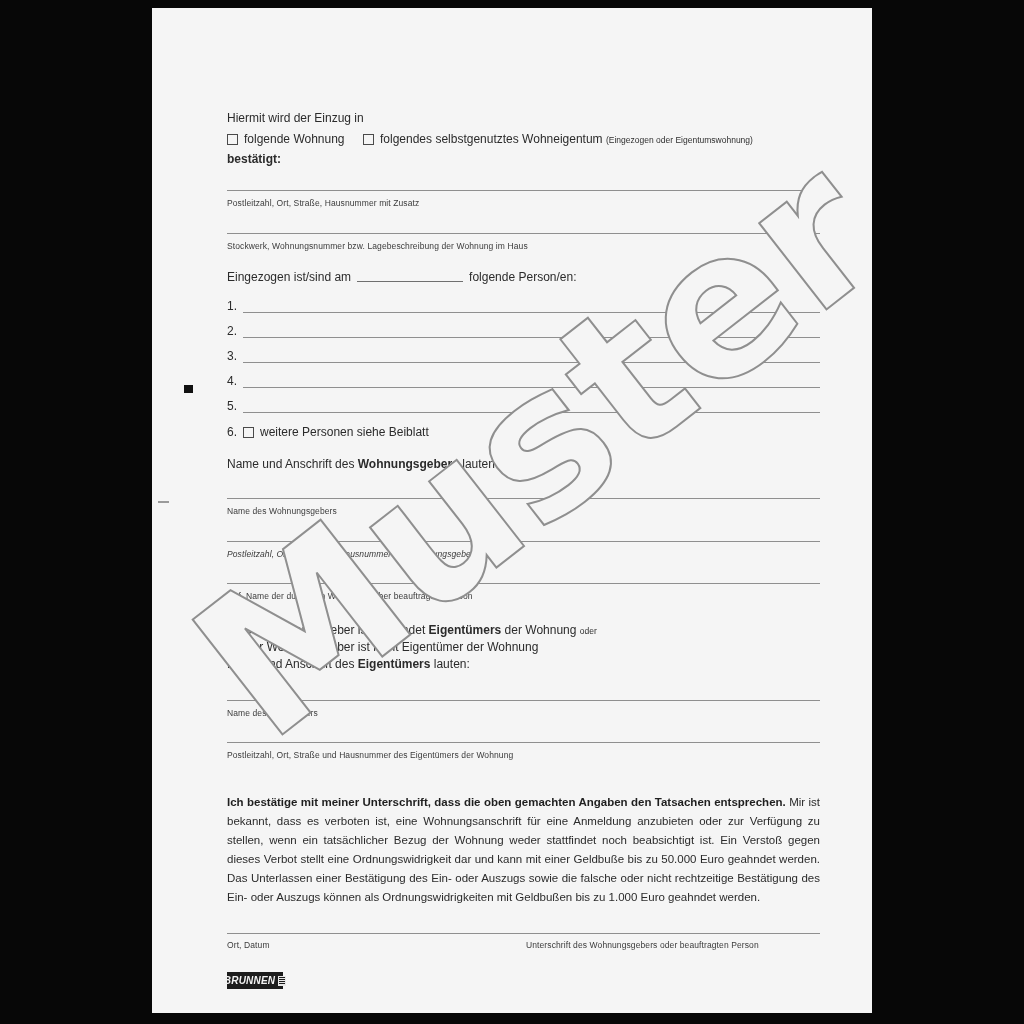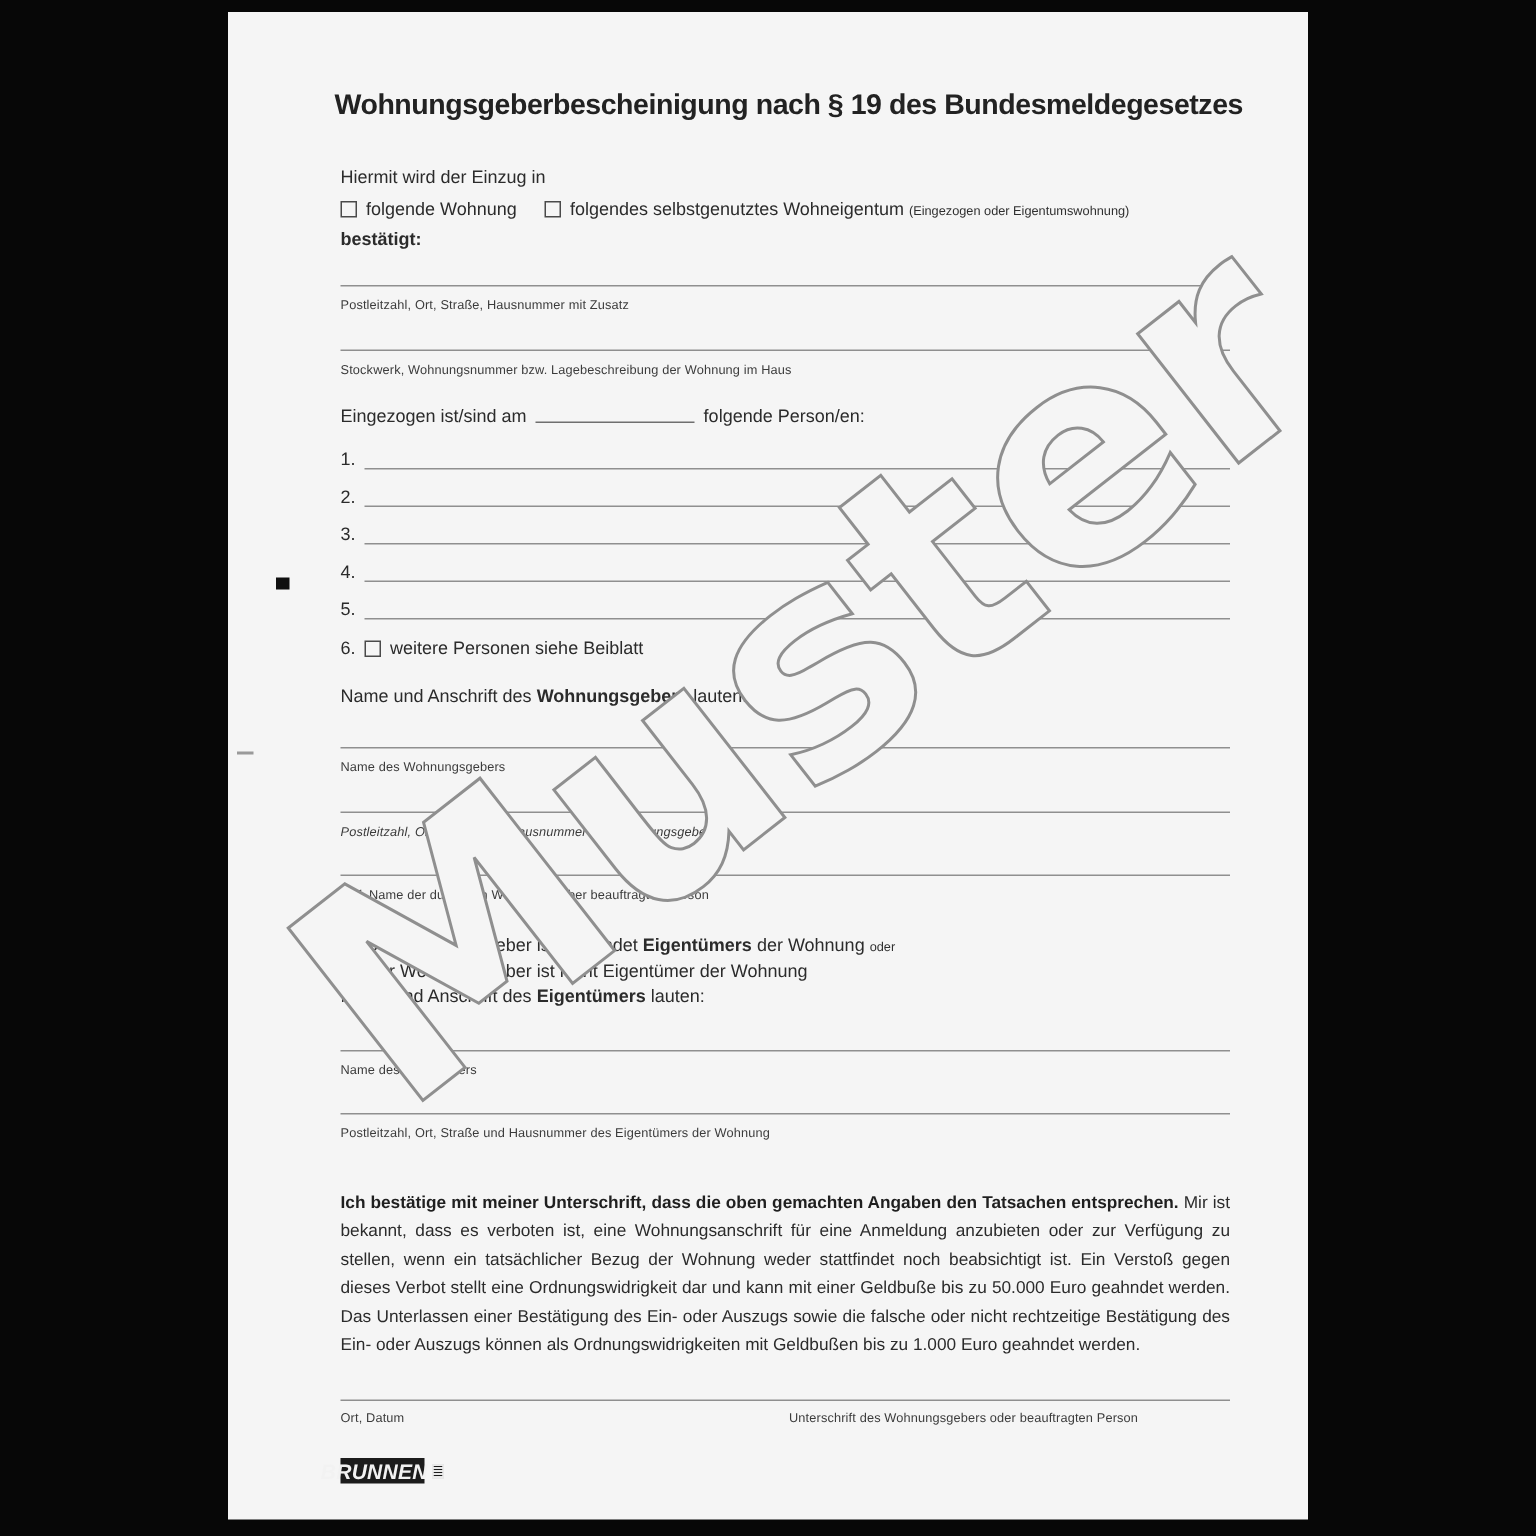--- a/index.html
+++ b/index.html
@@ -52,36 +52,35 @@
     transform:rotate(-38deg);
     z-index:5; pointer-events:none; white-space:nowrap;
   }
   .mark-square { left:32px; top:377px; width:9px; height:8px; background:#101010; }
   .mark-dash { left:6px; top:493px; width:11px; height:2px; background:#9a9a9a; }
   .brand {
     left:75px; top:964px; width:56px; height:17px; background:#1c1c1c;
     display:flex; align-items:center; justify-content:center; gap:3px;
   }
   .brand-text {
-    color:#f2f2f2; font-size:14px; font-weight:bold; font-style:italic;
+    color:#f2f2f2; font-size:10px; font-weight:bold; font-style:italic;
     letter-spacing:0.2px; white-space:nowrap;
   }
   .brand-icon {
     width:8px; height:10px; border:1px solid #e8e8e8; flex:none;
     background:repeating-linear-gradient(#1c1c1c 0 1px, #e8e8e8 1px 2px);
   }
   .sigR { left:374px; }
   b.hb { font-weight:bold; }
 </style>
 </head>
 <body>
 
 <div class="sheet">
 
-  <div class="abs title">Wohnungsgeberbescheinigung nach § 19 des Bundesmeldegesetzes</div>
 
   <div class="abs t12" style="left:75px; top:103px;">Hiermit wird der Einzug in</div>
 
   <div class="abs t12" style="left:75px; top:124px;">
     <span class="cb"></span><span>folgende Wohnung</span>
   </div>
   <div class="abs t12" style="left:211px; top:124px; white-space:nowrap;">
     <span class="cb"></span><span>folgendes selbstgenutztes Wohneigentum</span>
     <span class="sm">(Eingezogen oder Eigentumswohnung)</span>
   </div>

